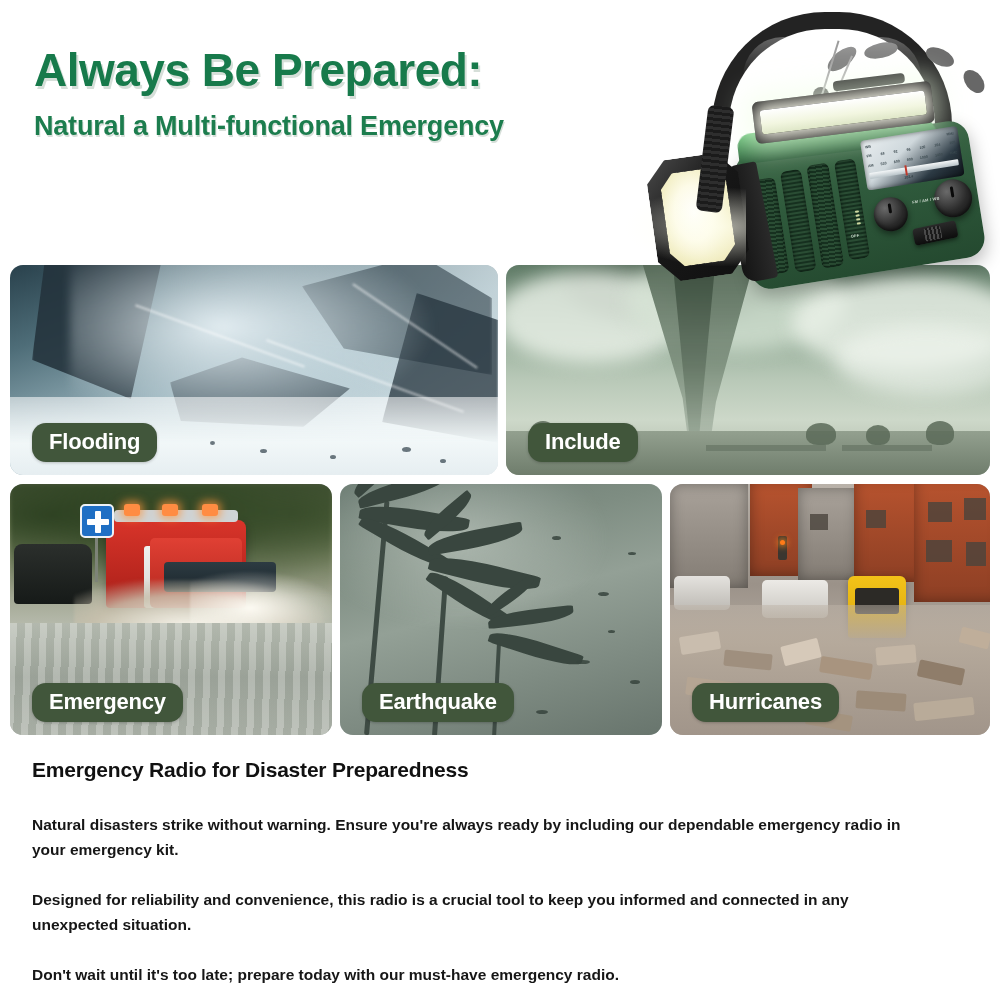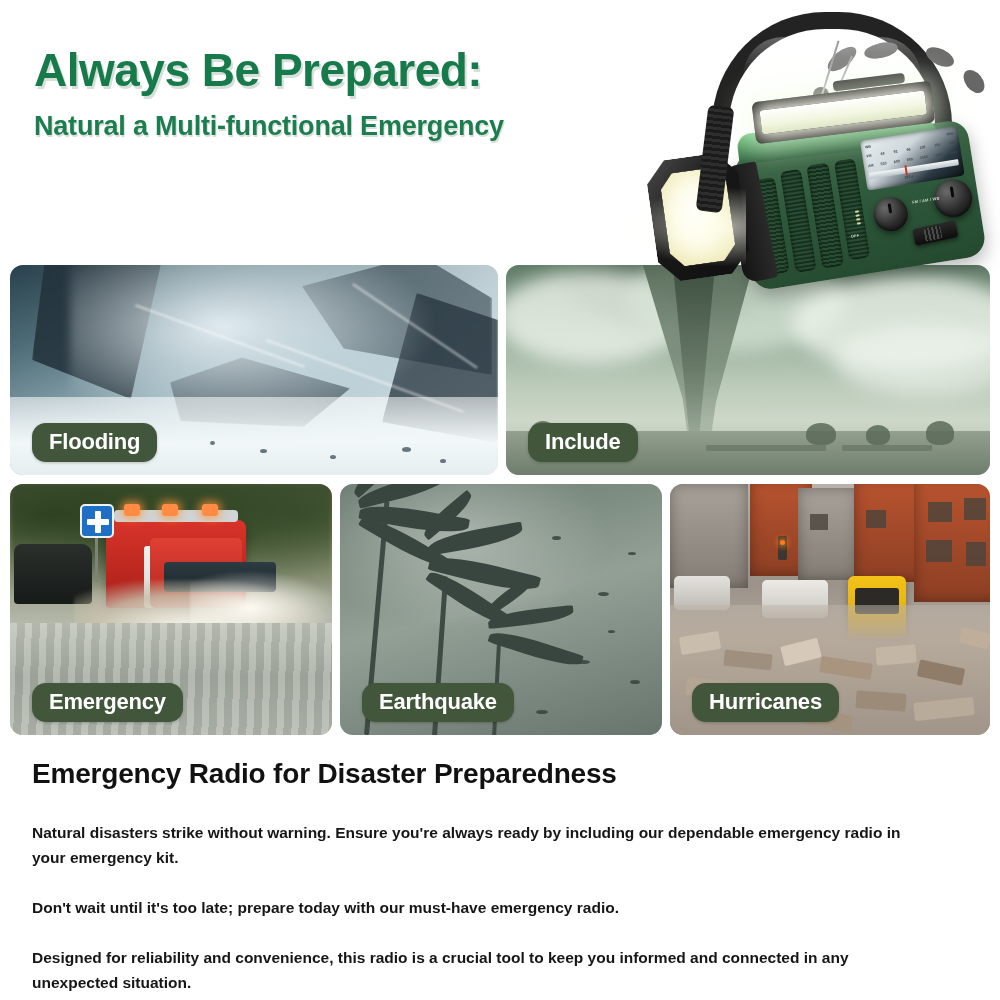--- a/index.html
+++ b/index.html
@@ -437,21 +437,21 @@
     position:absolute; left:0; right:0; bottom:0; height:130px;
     background:linear-gradient(180deg,rgba(190,180,168,.5),#b5a99b 30%,#a1958a 100%);
   }
   .chunk{ position:absolute; border-radius:2px;}
 
   
   #copy{
     position:absolute; left:32px; top:758px; width:936px; z-index:4;
   }
   #copy h2{
-    font-size:28px; font-weight:bold; color:#111111;
+    font-size:21px; font-weight:bold; color:#111111;
     letter-spacing:-0.2px; margin-bottom:30px;
   }
   #copy p{
     font-size:15.5px; font-weight:bold; color:#161616;
     line-height:1.62; margin-bottom:25px; max-width:905px;
   }
   #copy p:last-child{ margin-bottom:0; }
 </style>
 </head>
 <body>
@@ -680,15 +680,15 @@
       <div class="chunk" style="left:290px;top:146px;width:30px;height:16px;background:#bfae9a;transform:rotate(14deg);"></div>
     </div>
     <div class="pill">Hurricanes</div>
   </div>
 
 </div>
 
 <div id="copy">
   <h2>Emergency Radio for Disaster Preparedness</h2>
   <p>Natural disasters strike without warning. Ensure you're always ready by including our dependable emergency radio in your emergency kit.</p>
+  <p>Designed for reliability and convenience, this radio is a crucial tool to keep you informed and connected in any unexpected situation.</p>
   <p>Don't wait until it's too late; prepare today with our must-have emergency radio.</p>
-  <p>Designed for reliability and convenience, this radio is a crucial tool to keep you informed and connected in any unexpected situation.</p>
 </div>
 
 </body></html>

